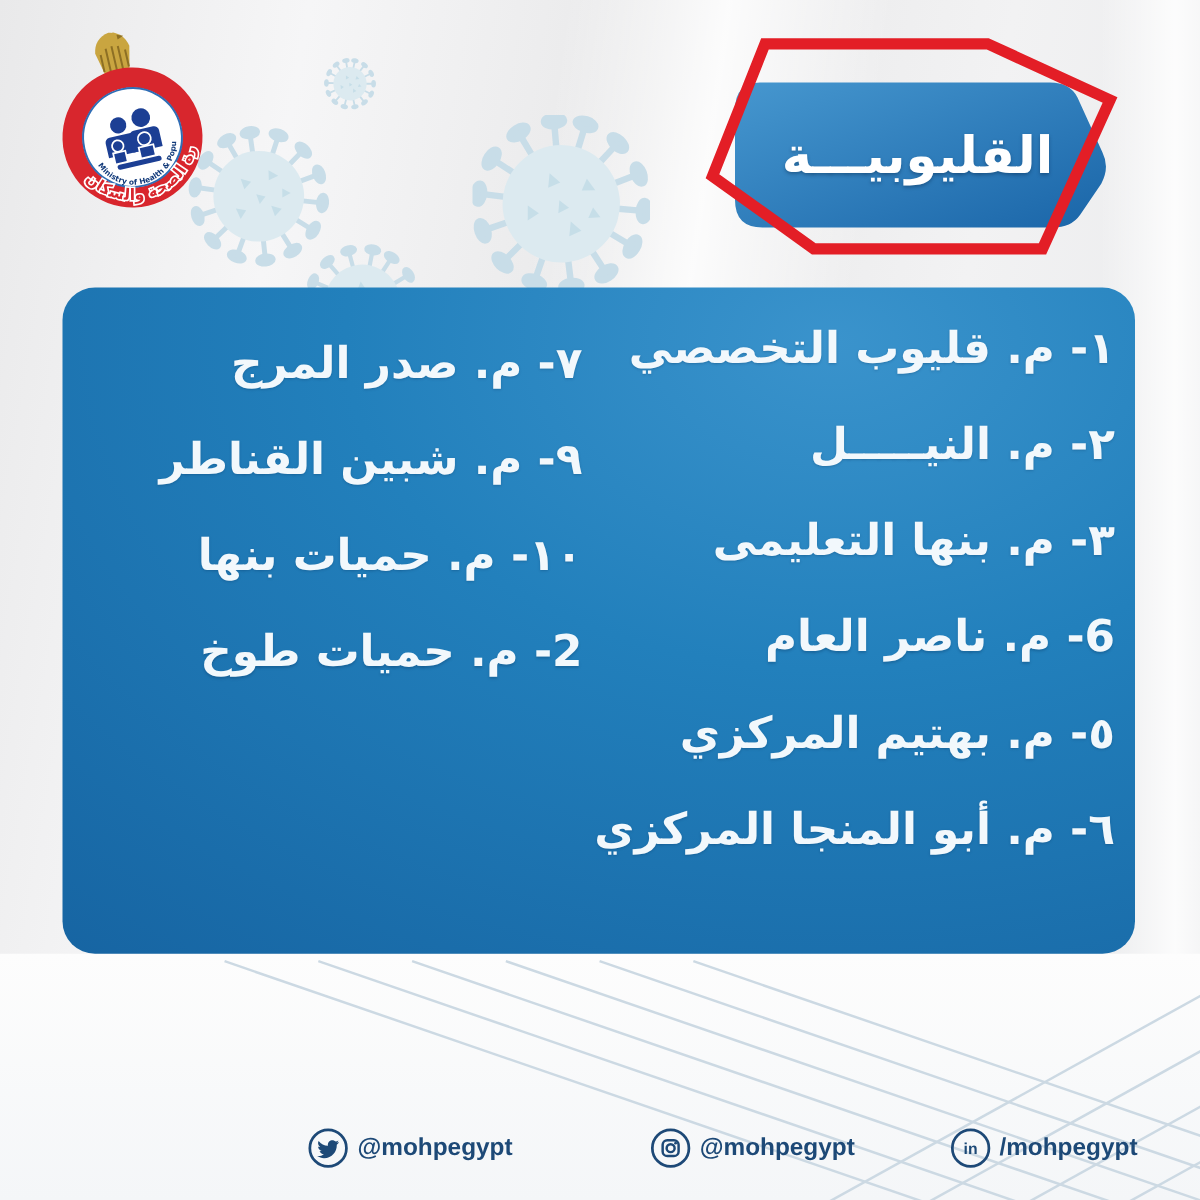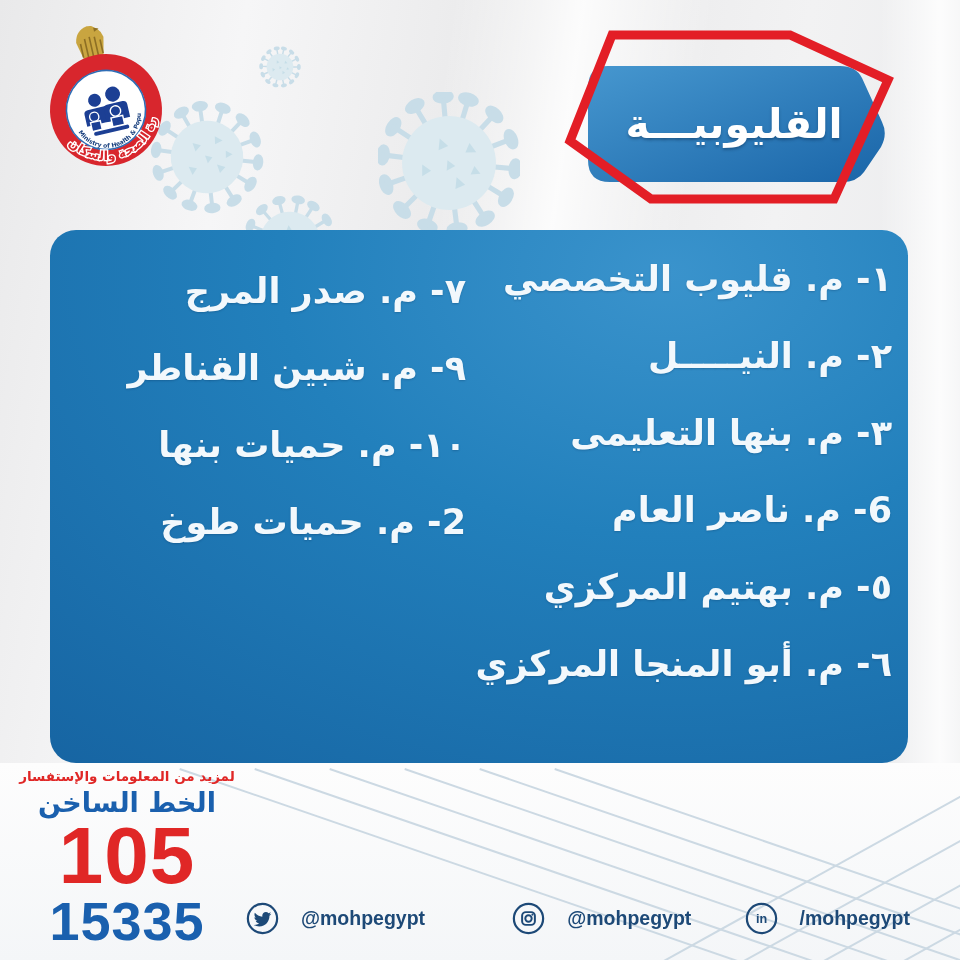--- a/index.html
+++ b/index.html
@@ -37,21 +37,21 @@
   .hotline{position:absolute;left:8px;top:760px;width:238px;text-align:center;direction:rtl;z-index:4;}
   .hotline .info{color:#e02726;font-size:13.5px;font-weight:bold;margin-top:8px;}
   .hotline .label{color:#1a60ae;font-size:27px;font-weight:bold;margin-top:3px;}
   .hotline .num1{color:#e02726;font-size:80px;font-weight:bold;line-height:.95;
     font-family:"Liberation Sans",sans-serif;letter-spacing:1px;}
   .hotline .num2{color:#1a60ae;font-size:54px;font-weight:bold;line-height:1;
     font-family:"Liberation Sans",sans-serif;margin-top:0px;letter-spacing:1px;}
   
   .social{position:absolute;left:246px;top:895px;width:664px;height:46px;z-index:4;
     display:flex;align-items:center;justify-content:space-between;direction:ltr;}
-  .social-item{display:flex;align-items:center;gap:22px;color:#1d4977;
+  .social-item{display:flex;align-items:center;gap:7px;color:#1d4977;
     font-family:"Liberation Sans",sans-serif;font-weight:bold;font-size:19.5px;}
   .social-item svg{display:block;}
   .ig-extra{margin-left:34px;}
   .virus{position:absolute;z-index:1;}
   .z0{z-index:0;}
 </style>
 </head>
 <body>
 
 <div class="poster">
@@ -182,26 +182,20 @@
       <div class="hosp-row">٦- م. أبو المنجا المركزي</div>
     </div>
     <div class="col col2">
       <div class="hosp-row">٧- م. صدر المرج</div>
       <div class="hosp-row">٩- م. شبين القناطر</div>
       <div class="hosp-row">١٠- م. حميات بنها</div>
       <div class="hosp-row">2- م. حميات طوخ</div>
     </div>
   </div>
 
-  <div class="hotline">
-    <div class="info">لمزيد من المعلومات والإستفسار</div>
-    <div class="label">الخط الساخن</div>
-    <div class="num1">105</div>
-    <div class="num2">15335</div>
-  </div>
 
   <div class="social">
     <div class="social-item">
       <svg width="33" height="33" viewBox="0 0 30 30">
         <circle cx="15" cy="15" r="13.3" fill="none" stroke="#1d4977" stroke-width="2"></circle>
         <path fill="#1d4977" d="M23 10.6c-.6.3-1.2.5-1.9.6.7-.4 1.2-1 1.4-1.8-.6.4-1.3.7-2 .8-.6-.6-1.5-1-2.4-1-1.8 0-3.3 1.5-3.3 3.3 0 .3 0 .5.1.8-2.7-.1-5.2-1.5-6.8-3.5-.3.5-.4 1-.4 1.7 0 1.1.6 2.1 1.5 2.7-.5 0-1-.2-1.5-.4v.1c0 1.6 1.1 2.9 2.6 3.2-.3.1-.6.1-.9.1-.2 0-.4 0-.6-.1.4 1.3 1.6 2.3 3.1 2.3-1.1.9-2.6 1.4-4.1 1.4h-.8c1.5.9 3.2 1.5 5 1.5 6 0 9.3-5 9.3-9.3v-.4c.7-.5 1.3-1.1 1.7-2z"></path>
       </svg>
       <span>@mohpegypt</span>
     </div>
     <div class="social-item ig-extra">

